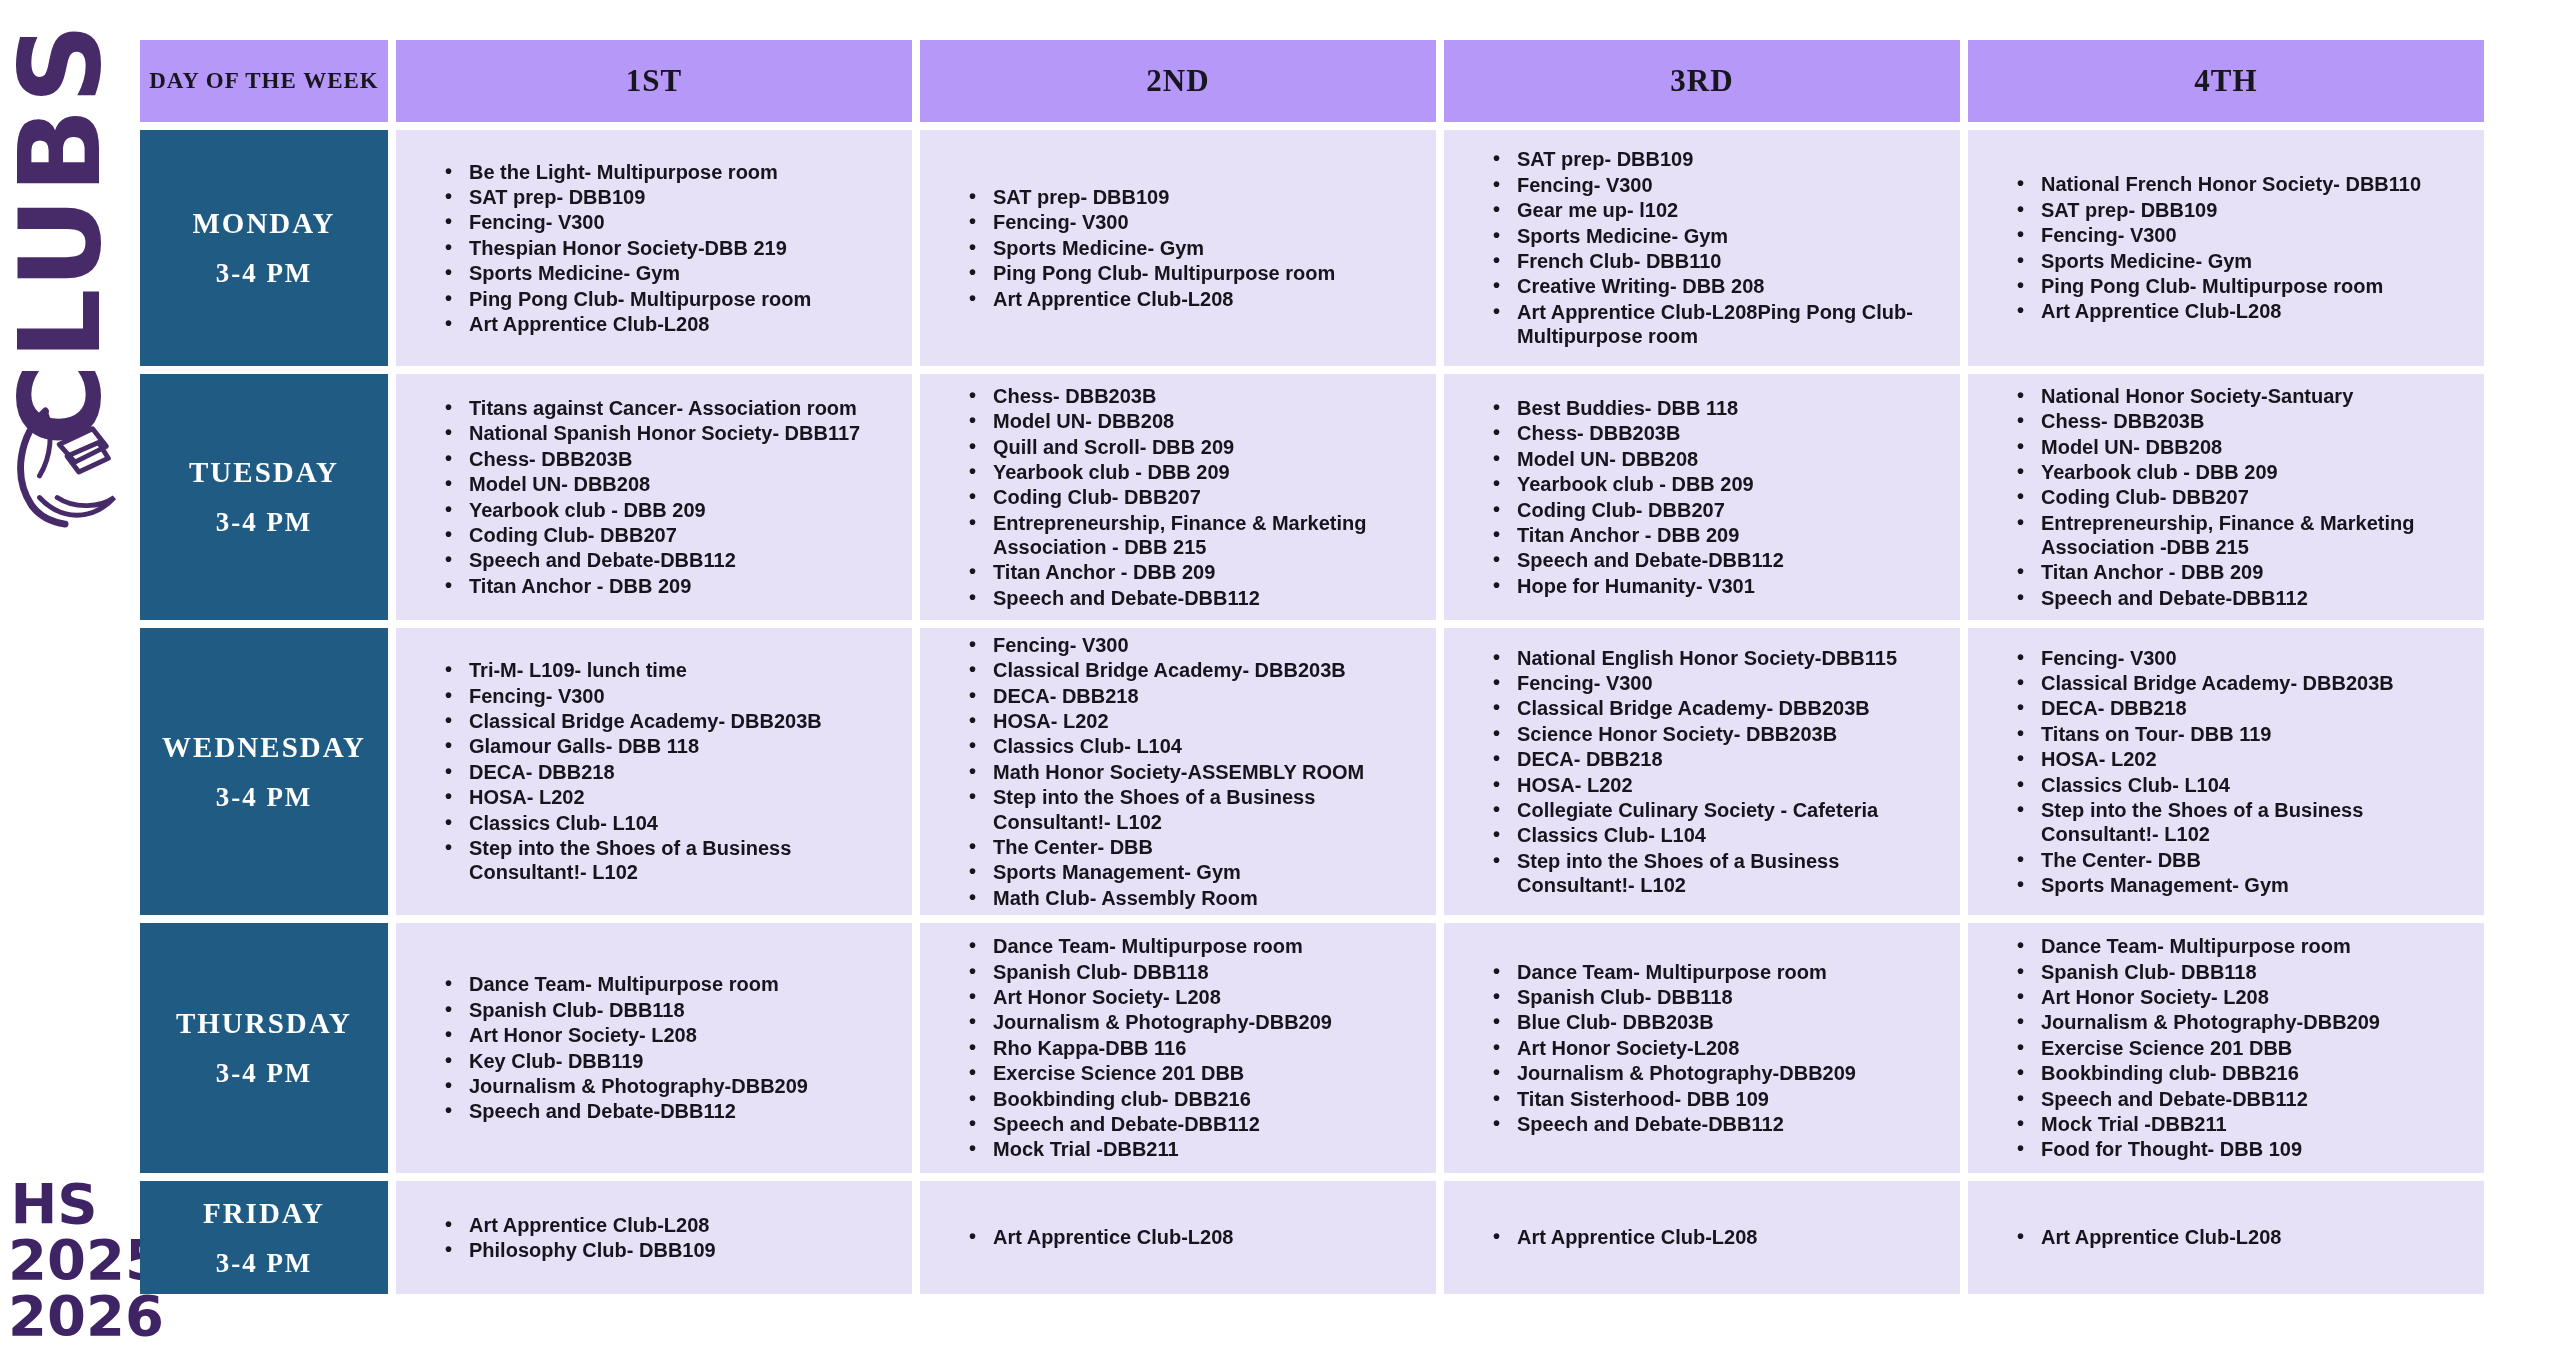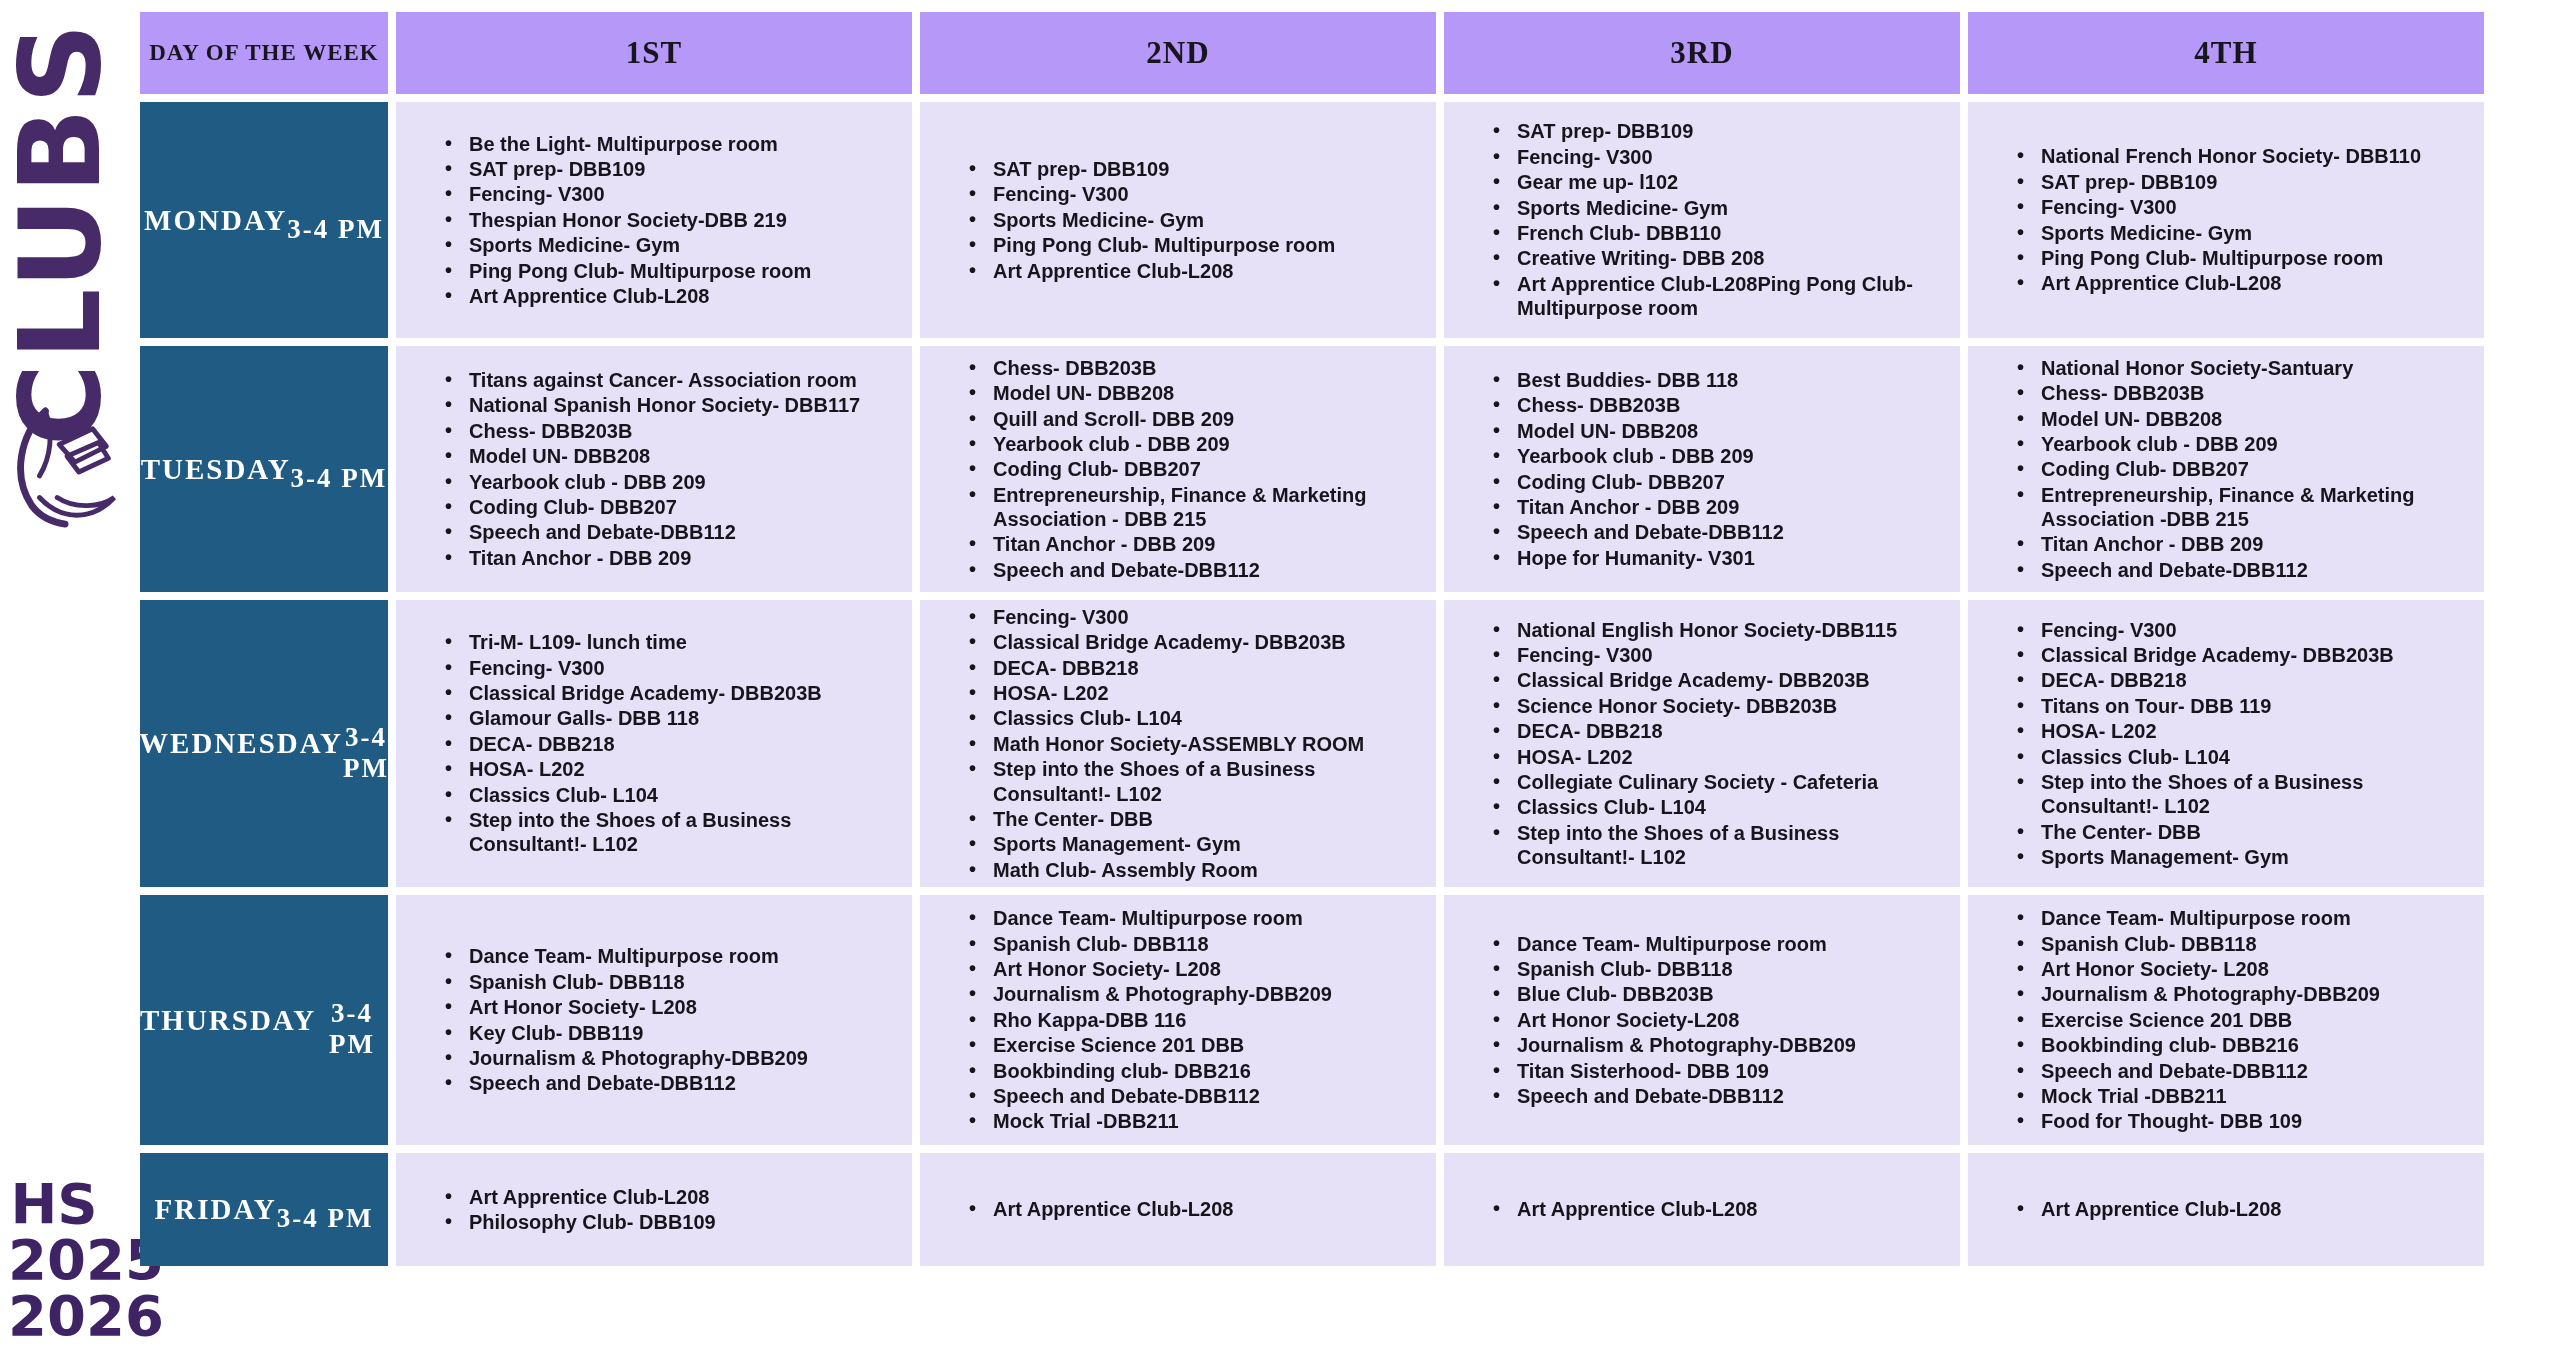--- a/index.html
+++ b/index.html
@@ -20,35 +20,35 @@
   }
   .logo{position:absolute;left:10px;top:405px;width:118px;height:128px;}
   .year-block{
     position:absolute;left:8px;top:1176px;width:92px;text-align:center;
     font-family:"DejaVu Sans",sans-serif;font-weight:800;color:#3e2465;
     font-size:56px;line-height:56px;letter-spacing:0px;
   }
 
   
   .schedule{
-    position:absolute;left:140px;top:12px;
+    position:absolute;left:140px;top:40px;
     display:grid;
     grid-template-columns:248px 516px 516px 516px 516px;
     grid-template-rows:82px 236px 246px 287px 250px 113px;
     column-gap:21px;row-gap:20px;gap:8px;
   }
   .cell{box-sizing:border-box;}
   .hdr{
     background:#b598f7;display:flex;align-items:center;justify-content:center;
     font-family:"Liberation Serif",serif;font-weight:bold;color:#17151d;
   }
   .hdr.corner{font-size:23px;letter-spacing:1px;}
   .hdr.period{font-size:31px;letter-spacing:1px;}
   .day{
-    background:#1f5b82;color:#ffffff;display:flex;flex-direction:row;
+    background:#1f5b82;color:#ffffff;display:flex;flex-direction:column;
     align-items:center;justify-content:center;
     font-family:"Liberation Serif",serif;font-weight:bold;text-align:center;
   }
   .day .day-name{font-size:29px;letter-spacing:2px;}
   .day .day-time{font-size:27px;letter-spacing:2px;margin-top:18px;text-align:center;}
   .content{
     background:#e7e1f8;display:flex;align-items:center;
     padding:14px 18px 14px 46px;
   }
   .content ul{

